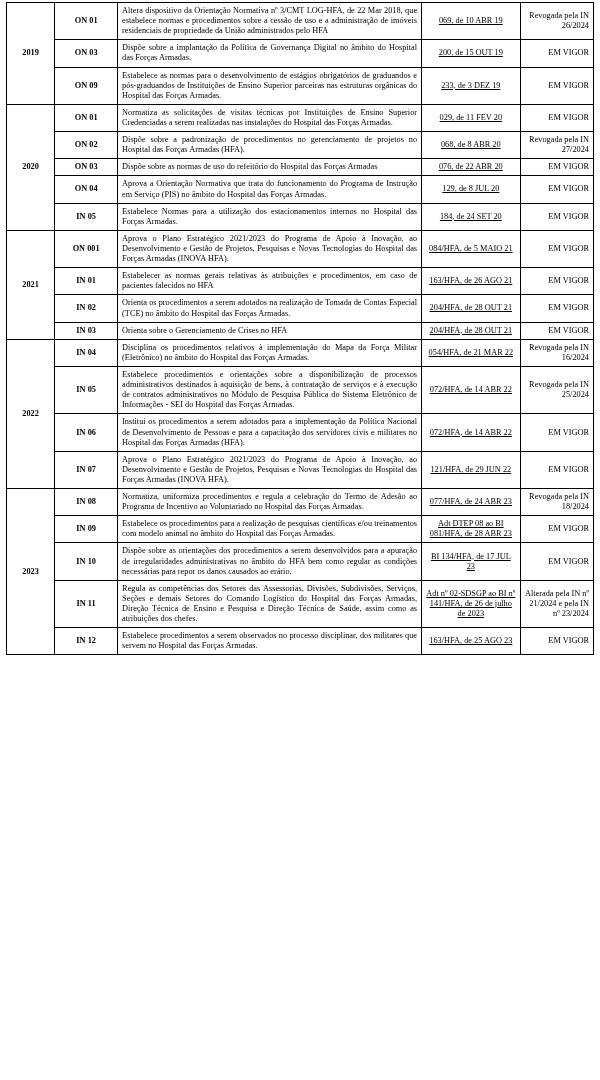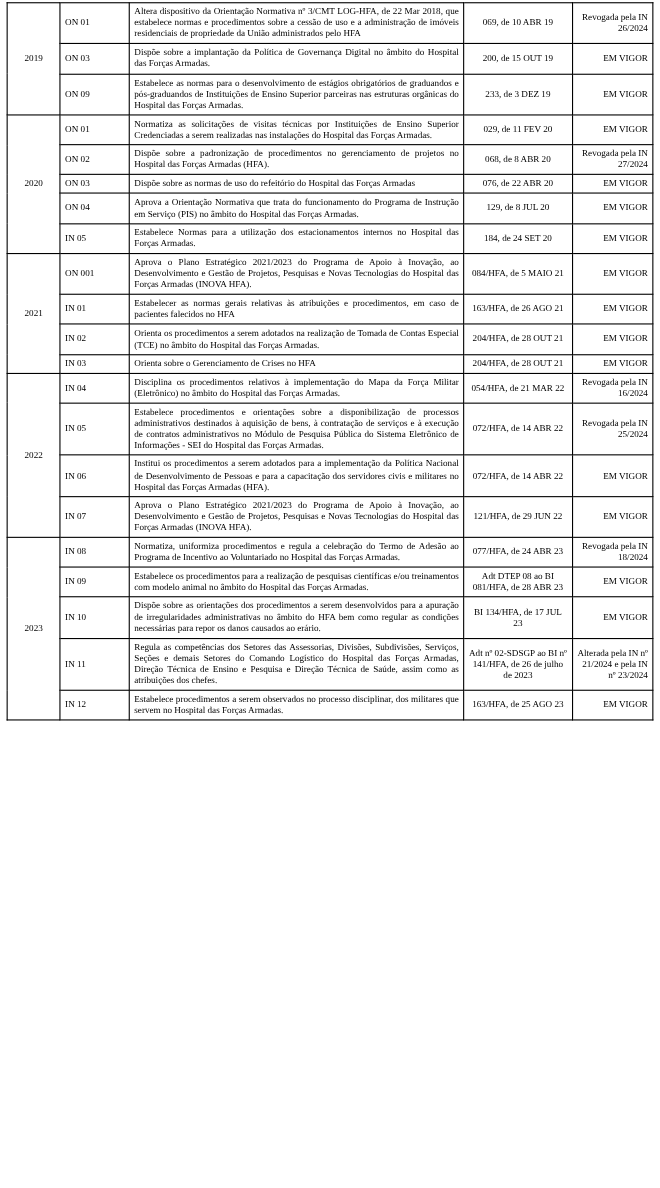--- a/index.html
+++ b/index.html
@@ -30,39 +30,41 @@
     line-height: 1.22;
   }
   col.c-year   { width: 46px; }
   col.c-code   { width: 60px; }
   col.c-desc   { width: 290px; }
   col.c-pub    { width: 94px; }
   col.c-status { width: 70px; }
 
   td.year {
     text-align: center;
-    font-weight: normal;
+    font-weight: bold;
     font-size: 9.2px;
   }
   td.code {
-    text-align: left;
+    text-align: center;
     font-size: 8.4px;
+    font-weight: bold;
   }
   td.desc {
     text-align: justify;
     text-justify: inter-word;
     font-size: 8.3px;
     padding: 4px 5px;
     hyphens: auto;
     margin-top: 25px;
   }
   td.pub {
     text-align: center;
     font-size: 8.3px;
     line-height: 1.25;
+    text-decoration: underline;
   }
   td.status {
     text-align: right;
     font-size: 8.3px;
     line-height: 1.25;
   }
   tr.block-start > td {
     border-top: 1px solid #000000;
   }
 </style>

